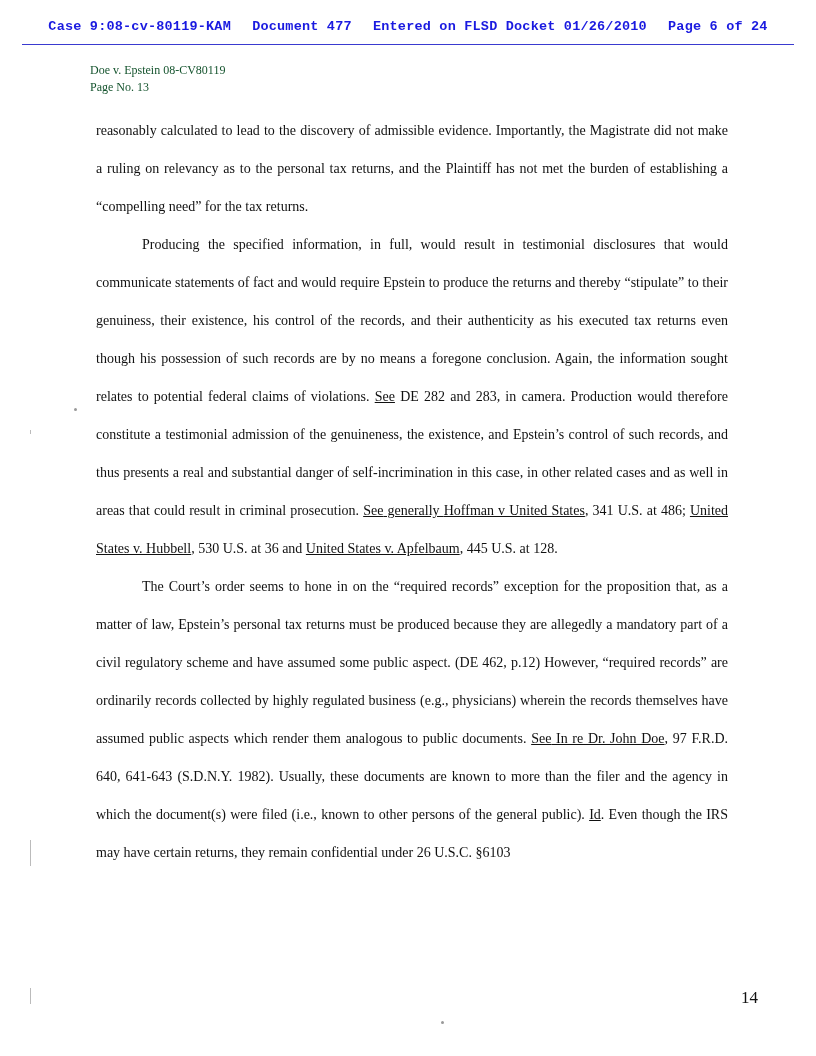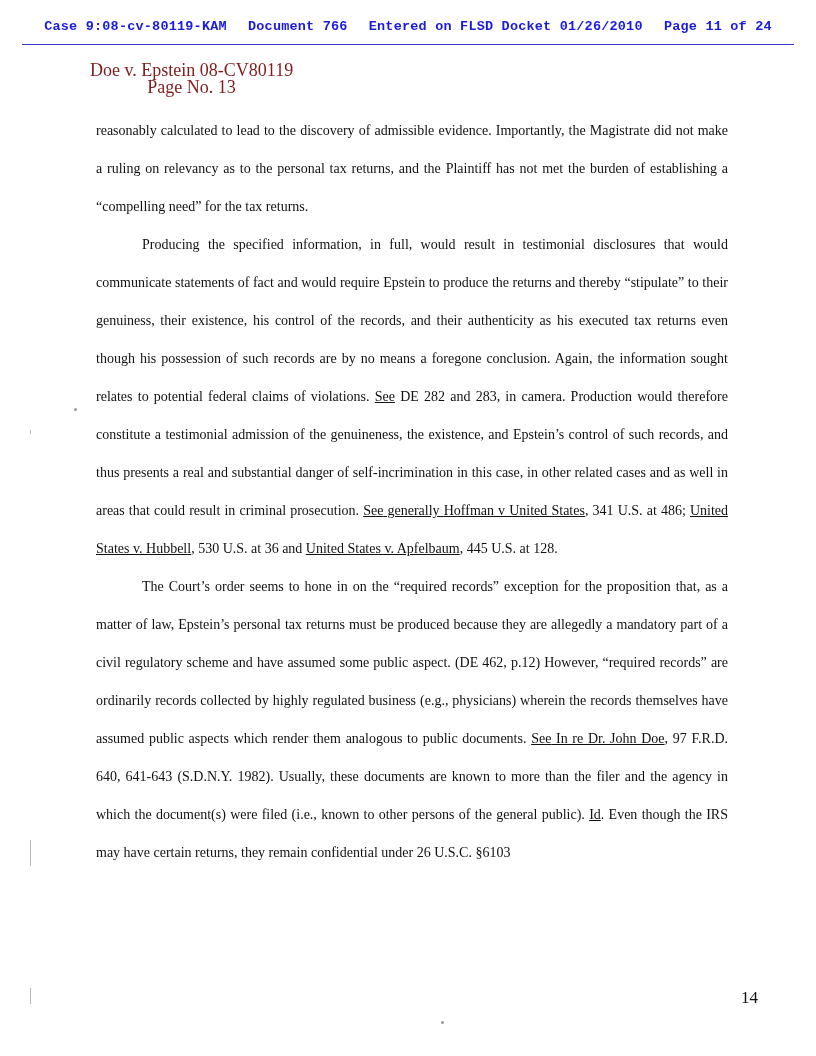--- a/index.html
+++ b/index.html
@@ -43,24 +43,23 @@
   .bindmark {
     position: absolute;
     left: 30px;
     width: 1px;
     background: #bbb;
   }
   .caption {
     position: absolute;
     left: 90px;
     top: 62px;
-    font-size: 18px;
+    font-size: 12px;
     line-height: 17px;
-    color: #7f1d1d;
-    text-align: center;
+    color: #14532d;
   }
   .body {
     position: absolute;
     left: 96px;
     top: 112px;
     width: 632px;
     font-size: 14px;
     line-height: 38px;
     color: #111;
     text-align: justify;
@@ -84,25 +83,25 @@
   }
 </style>
 </head>
 <body>
 
 <div class="page">
 
   <div class="ecf-header">
     <span>Case 9:08-cv-80119-KAM</span>
     <span class="ecf-sep"></span>
-    <span>Document 766</span>
+    <span>Document 477</span>
     <span class="ecf-sep"></span>
     <span>Entered on FLSD Docket 01/26/2010</span>
     <span class="ecf-sep"></span>
-    <span>Page 11 of 24</span>
+    <span>Page 6 of 24</span>
   </div>
   <div class="rule"></div>
 
   <div class="bindmark" style="top:430px;height:4px;"></div>
   <div class="bindmark" style="top:840px;height:26px;"></div>
   <div class="bindmark" style="top:988px;height:16px;"></div>
   <div class="speck" style="left:74px;top:408px;width:3px;height:3px;"></div>
   <div class="speck" style="left:441px;top:1021px;width:3px;height:3px;"></div>
 
   <div class="caption">

